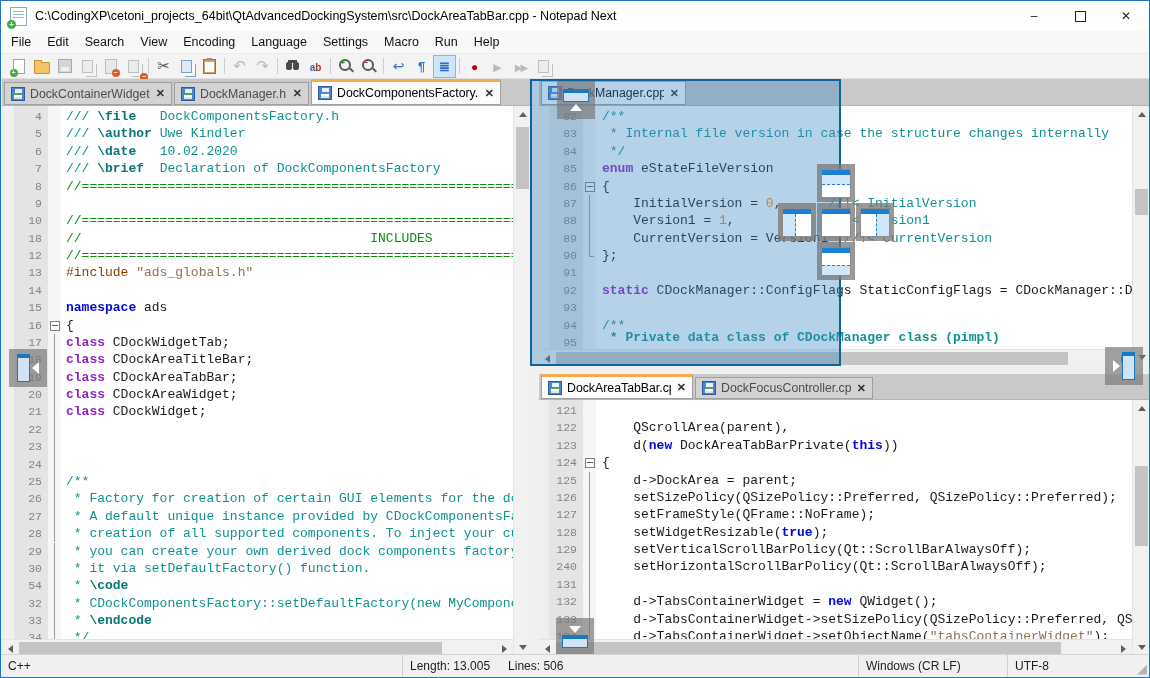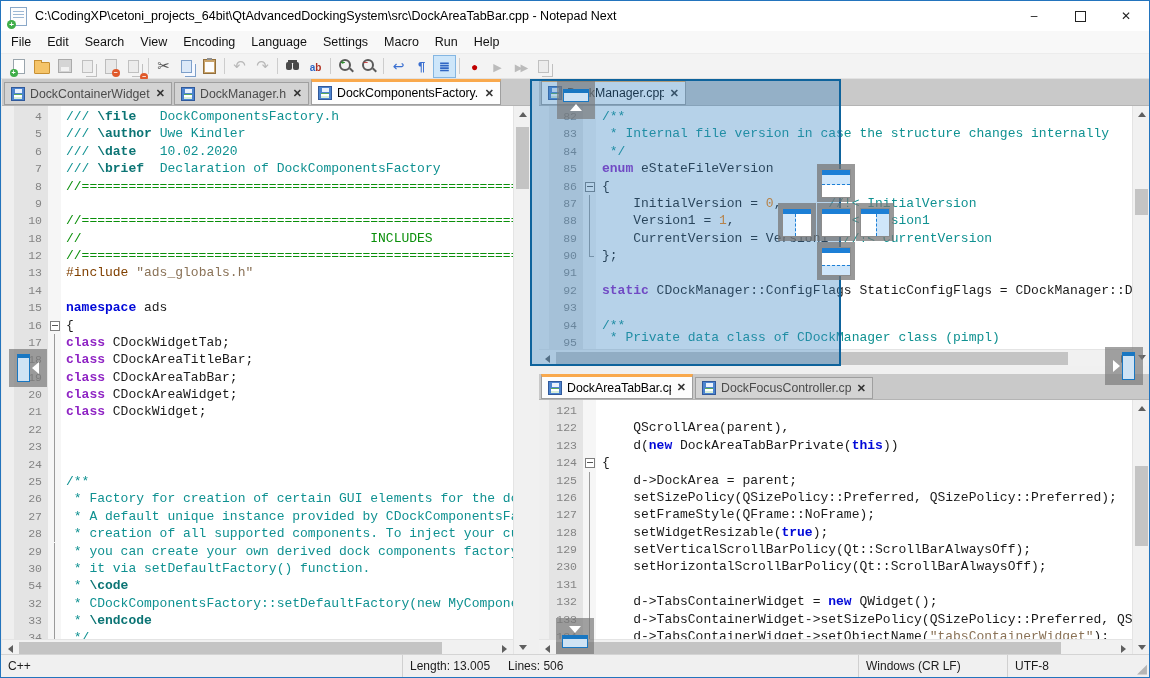--- a/index.html
+++ b/index.html
@@ -480,21 +480,21 @@
             <div class="crow" style="top: 54.14px; height: 17.38px; line-height: 17.38px; padding-left: 6px;"><span class="tok-kw2">enum</span><span class="tok-txt"> eStateFileVersion</span></div>
             <div class="crow" style="top: 71.52px; height: 17.38px; line-height: 17.38px; padding-left: 6px;"><span class="tok-txt">{</span></div>
             <div class="crow" style="top: 88.9px; height: 17.38px; line-height: 17.38px; padding-left: 6px;"><span class="tok-txt">    InitialVersion = </span><span class="tok-num">0</span><span class="tok-txt">,      </span><span class="tok-doc">//!&lt; InitialVersion</span></div>
             <div class="crow" style="top: 106.28px; height: 17.38px; line-height: 17.38px; padding-left: 6px;"><span class="tok-txt">    Version1 = </span><span class="tok-num">1</span><span class="tok-txt">,            </span><span class="tok-doc">//!&lt; Version1</span></div>
             <div class="crow" style="top: 123.66px; height: 17.38px; line-height: 17.38px; padding-left: 6px;"><span class="tok-txt">    CurrentVersion = Version1  </span><span class="tok-doc">//!&lt; CurrentVersion</span></div>
             <div class="crow" style="top: 141.04px; height: 17.38px; line-height: 17.38px; padding-left: 6px;"><span class="tok-txt">};</span></div>
             <div class="crow" style="top: 158.42px; height: 17.38px; line-height: 17.38px; padding-left: 6px;"></div>
             <div class="crow" style="top: 175.8px; height: 17.38px; line-height: 17.38px; padding-left: 6px;"><span class="tok-kw2">static</span><span class="tok-txt"> CDockManager::ConfigFlags StaticConfigFlags = CDockManager::DefaultNonOpaqueConfig;</span></div>
             <div class="crow" style="top: 193.18px; height: 17.38px; line-height: 17.38px; padding-left: 6px;"></div>
             <div class="crow" style="top: 210.56px; height: 17.38px; line-height: 17.38px; padding-left: 6px;"><span class="tok-doc">/**</span></div>
-            <div class="crow" style="top: 223px; height: 17.38px; line-height: 17.38px; padding-left: 6px;"><span class="tok-doc"> * Private data class of CDockManager class (pimpl)</span></div>
+            <div class="crow" style="top: 223px; height: 17.38px; line-height: 17.38px; padding-left: 6px; font-weight: bold;"><span class="tok-doc"> * Private data class of CDockManager class (pimpl)</span></div>
           </div>
         </div>
         <div class="sbar v" style="left: 593px; top: 27px; width: 17px; height: 260px;">
           <div class="sb-arrow" style="top: 0px; left: 0px;">
             <div class="tri up"></div>
           </div>
           <div class="sb-arrow" style="bottom: 0px; left: 0px;">
             <div class="tri down"></div>
           </div>
           <div class="thumb" style="left: 2px; width: 13px; top: 83px; height: 26px;"></div>
@@ -527,21 +527,21 @@
           <div class="numcol" style="left: 10px; width: 34px;">
             <div class="numrow" style="top: 2px; height: 17.38px; line-height: 17.38px;">121</div>
             <div class="numrow" style="top: 19.38px; height: 17.38px; line-height: 17.38px;">122</div>
             <div class="numrow" style="top: 36.76px; height: 17.38px; line-height: 17.38px;">123</div>
             <div class="numrow" style="top: 54.14px; height: 17.38px; line-height: 17.38px;">124</div>
             <div class="numrow" style="top: 71.52px; height: 17.38px; line-height: 17.38px;">125</div>
             <div class="numrow" style="top: 88.9px; height: 17.38px; line-height: 17.38px;">126</div>
             <div class="numrow" style="top: 106.28px; height: 17.38px; line-height: 17.38px;">127</div>
             <div class="numrow" style="top: 123.66px; height: 17.38px; line-height: 17.38px;">128</div>
             <div class="numrow" style="top: 141.04px; height: 17.38px; line-height: 17.38px;">129</div>
-            <div class="numrow" style="top: 158.42px; height: 17.38px; line-height: 17.38px;">230</div>
+            <div class="numrow" style="top: 158.42px; height: 17.38px; line-height: 17.38px;">240</div>
             <div class="numrow" style="top: 175.8px; height: 17.38px; line-height: 17.38px;">131</div>
             <div class="numrow" style="top: 193.18px; height: 17.38px; line-height: 17.38px;">132</div>
             <div class="numrow" style="top: 210.56px; height: 17.38px; line-height: 17.38px;">133</div>
             <div class="numrow" style="top: 227.94px; height: 17.38px; line-height: 17.38px;">134</div>
           </div>
           <div class="foldcol" style="left: 44px; width: 13px;">
             <div style="position: absolute; top: 2px; height: 17.38px; left: 0px; right: 0px;"></div>
             <div style="position: absolute; top: 19.38px; height: 17.38px; left: 0px; right: 0px;"></div>
             <div style="position: absolute; top: 36.76px; height: 17.38px; left: 0px; right: 0px;"></div>
             <div style="position: absolute; top: 54.14px; height: 17.38px; left: 0px; right: 0px;">

